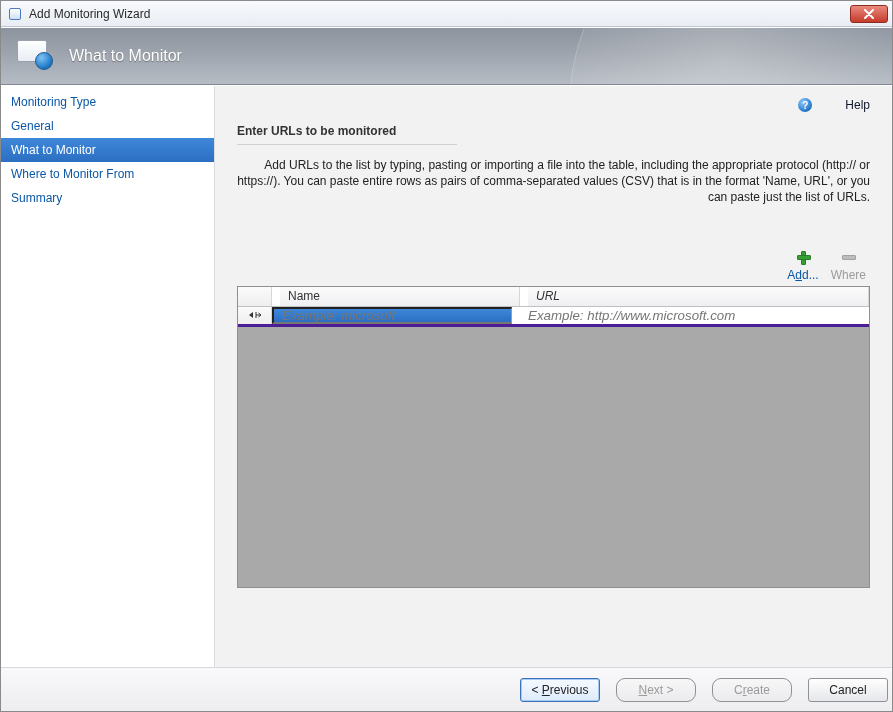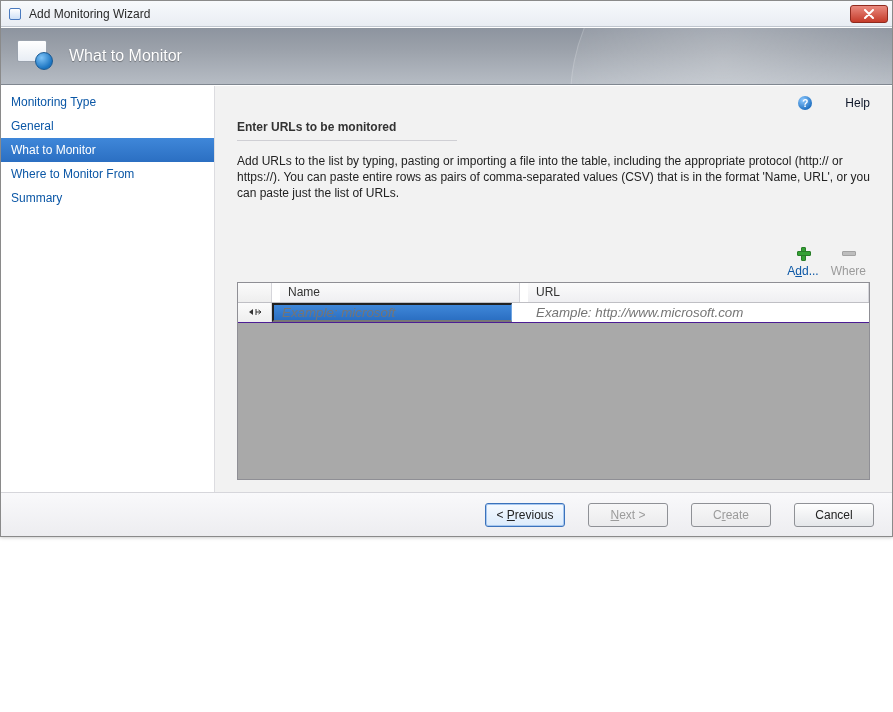--- a/index.html
+++ b/index.html
@@ -1,18 +1,18 @@
 <!DOCTYPE html>
 <html><head>
 <meta charset="utf-8">
 <style>
   * { box-sizing: border-box; }
   html, body { margin:0; padding:0; height:100%; font-family: "Segoe UI", Tahoma, sans-serif; font-size:12px; color:#222; background:#fff; }
   .window {
-    width:893px; height:537px;
+    width:893px; height:712px;
     border:1px solid #8a8a8a;
     background:#f4f4f4;
     display:flex; flex-direction:column;
     box-shadow: 0 0 4px rgba(0,0,0,.3);
   }
   
   .titlebar {
     height:26px; flex:0 0 26px;
     background: linear-gradient(#f7f9fc, #e9edf3);
     border-bottom:1px solid #c0c6cf;
@@ -81,21 +81,21 @@
   }
   .help-row { display:flex; justify-content:flex-end; align-items:center; gap:5px; height:18px; }
   .help-link { color:#0f172a; cursor:pointer;margin-left:28px; }
   .help-icon { width:14px; height:14px; border-radius:50%; background:radial-gradient(circle at 35% 30%, #8cc8ff, #1e6fc0 75%); color:#fff; font-size:10px; font-weight:bold; display:flex; align-items:center; justify-content:center; }
 
   .section-title {
     margin-top:10px; font-weight:bold; color:#333;
     padding-bottom:6px; border-bottom:1px solid #cfcfd4;
     width:220px;
   }
-  .instructions { margin-top:12px; color:#222; line-height:1.35; }
+  .instructions { margin-top:12px; color:#222; line-height:1.35;text-align:right; }
 
   .toolbar-row { margin-top:44px; display:flex; justify-content:flex-end; align-items:center; gap:12px; padding-right:4px;}
   .link-btn { display:flex; align-items:center; gap:4px; color:#0b57a6; cursor:pointer; background:none; border:none; font:inherit; padding:0;flex-direction:column;}
   .link-btn .u { text-decoration:underline; }
   .link-btn.disabled { color:#9b9b9b; cursor:default; }
   .plus-icon { width:14px; height:14px; position:relative; }
   .plus-icon::before, .plus-icon::after { content:""; position:absolute; background:#35a135; border:1px solid #2a7e2a; }
   .plus-icon::before { left:5px; top:1px; width:3px; height:12px; border-radius:1px;}
   .plus-icon::after  { left:1px; top:5px; width:12px; height:3px; border-radius:1px;}
   .minus-icon { width:14px; height:14px; position:relative; }
@@ -107,58 +107,58 @@
     background:#a9a9a9;
     height:302px;
     display:flex; flex-direction:column;
   }
   .grid-head {
     display:flex; background:#fff; border-bottom:1px solid #bfbfc4;
     height:20px;
   }
   .gh-rowhandle { width:34px; flex:0 0 34px; background:linear-gradient(#fbfbfb,#eee); border-right:1px solid #d5d5da;}
   .gh-cell { flex:0 0 240px; border-right:1px solid #d5d5da; padding:2px 8px; color:#333; background:linear-gradient(#fbfbfb,#efeff2);margin-left:8px;}
-  .gh-cell.url { flex:1; }
+  .gh-cell.url { flex:1;font-style:italic; }
   .grid-row {
-    display:flex; height:20px; background:#c4b5fd; border-bottom:1px solid #4c1d95;
+    display:flex; height:20px; background:#c4b5fd; border-bottom:3px solid #4c1d95;
   }
   .gr-handle { width:34px; flex:0 0 34px; background:linear-gradient(#fbfbfb,#eee); border-right:1px solid #d5d5da; display:flex; align-items:center; justify-content:center; color:#333; font-size:12px; }
   .gr-handle svg { width:14px; height:10px; }
   .gr-name {
     flex:0 0 240px; border-right:1px solid #6fa5e2;
     background: linear-gradient(#3f87d9,#2b6fc2);
     color:#fff; font-style:italic;
     padding:2px 8px; outline:none;
   }
   .gr-url {
-    flex:1; background:#fff; color:#7a7a7a; font-style:italic; padding:2px 24px;
+    flex:1; background:#fff; color:#7a7a7a; font-style:italic; padding:2px 16px;
     border:none; outline:none;
   }
 
   
   .footer {
     height:44px; flex:0 0 44px;
     border-top:1px solid #d6d6db;
     background:linear-gradient(#f9f9fb,#ededf0);
     display:flex; align-items:center; justify-content:flex-end;
-    gap:23px; padding-right:18px;
+    gap:16px; padding-right:4px;
   }
   .btn {
     min-width:80px; height:24px;
     border:1px solid #8f9196; border-radius:3px;
     background:linear-gradient(#fefefe,#e5e7ea);
     color:#222; font:inherit; cursor:pointer;
     padding:0 10px;
   }
   .btn.default {
     border:1px solid #3b72bb;
     box-shadow:0 0 0 1px #a7c8f0 inset;
     background:linear-gradient(#f6faff,#dcebfb);
   }
-  .btn[disabled] { color:#9b9b9b; cursor:default; background:linear-gradient(#f7f7f8,#ebebed);}
+  .btn[disabled] { color:#9b9b9b; cursor:default; background:linear-gradient(#f7f7f8,#ebebed);border-radius:9px;}
   .btn .u { text-decoration:underline; }
 </style>
 </head>
 <body>
 
 <div class="window">
 
   <div class="titlebar">
     <span class="app-icon"></span>
     <span class="title">Add Monitoring Wizard</span>

